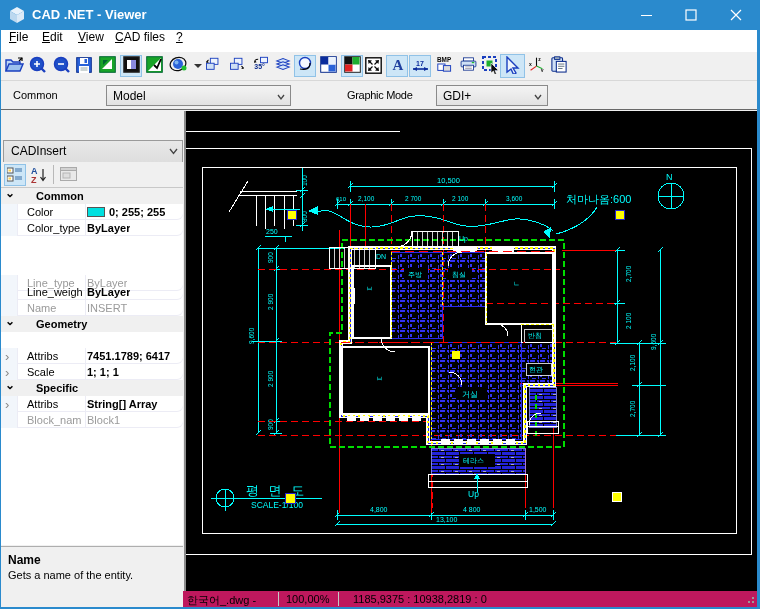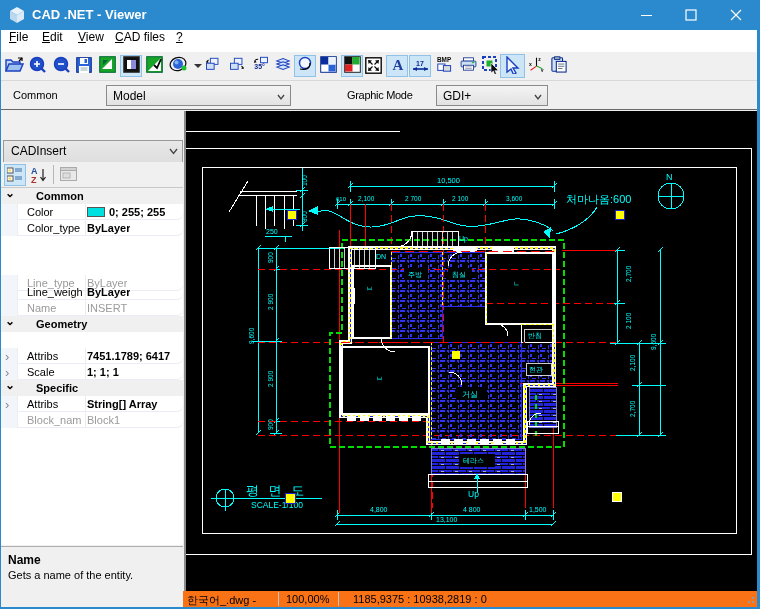--- a/index.html
+++ b/index.html
@@ -25,21 +25,21 @@
 .prow .val { position:absolute; left:86px; top:2px; color:#000; }
 .prow .exp { position:absolute; left:4px; top:1px; color:#888; font-size:13px; }
 .gutter { position:absolute; left:0; top:0; width:17px; height:16px; background:#f2f6fb; }
 .cat { background:#f0f0f0; font-weight:bold; }
 .cat .nm { left:29px;margin-left:6px; }
 .gline { box-shadow: inset 0 -1px 0 #ececf5; border-radius: 6px; }
 .vdiv { position:absolute; left:84px; top:0; width:1px; height:16px; background:#ececf5; }
 .gutter { border-right:1px solid #ececf5; }
 #descbox { left:0px; top:435px; width:182px; height:61px; background:#f0f0f0; border-top:1px solid #aeaeae; }
 #canvas { left:186px; top:111px; width:571px; height:480px; background:#000; }
-#statusbar { left:183px; top:591px; width:574px; height:16px; background:#f97316; font-size:11px; color:#000; }
+#statusbar { left:183px; top:591px; width:574px; height:16px; background:#be185d; font-size:11px; color:#000; }
 #bottomedge { left:0; top:607px; width:760px; height:2px; background:#2a8acd; }
 .vsep { position:absolute; top:1px; width:1px; height:14px; background:#c6c6c6; }
 #leftedge { left:0; top:30px; width:1px; height:579px; background:#2a8acd; }
 #rightedge { left:757px; top:30px; width:3px; height:579px; background:#2a8acd; }
 #splitter { left:184px; top:111px; width:2px; height:480px; background:#8c8c8c; }
 </style>
 </head>
 <body>
 <div id="titlebar" class="abs">
   <svg class="abs" style="left:8px;top:6px" width="18" height="18" viewBox="0 0 18 18">

